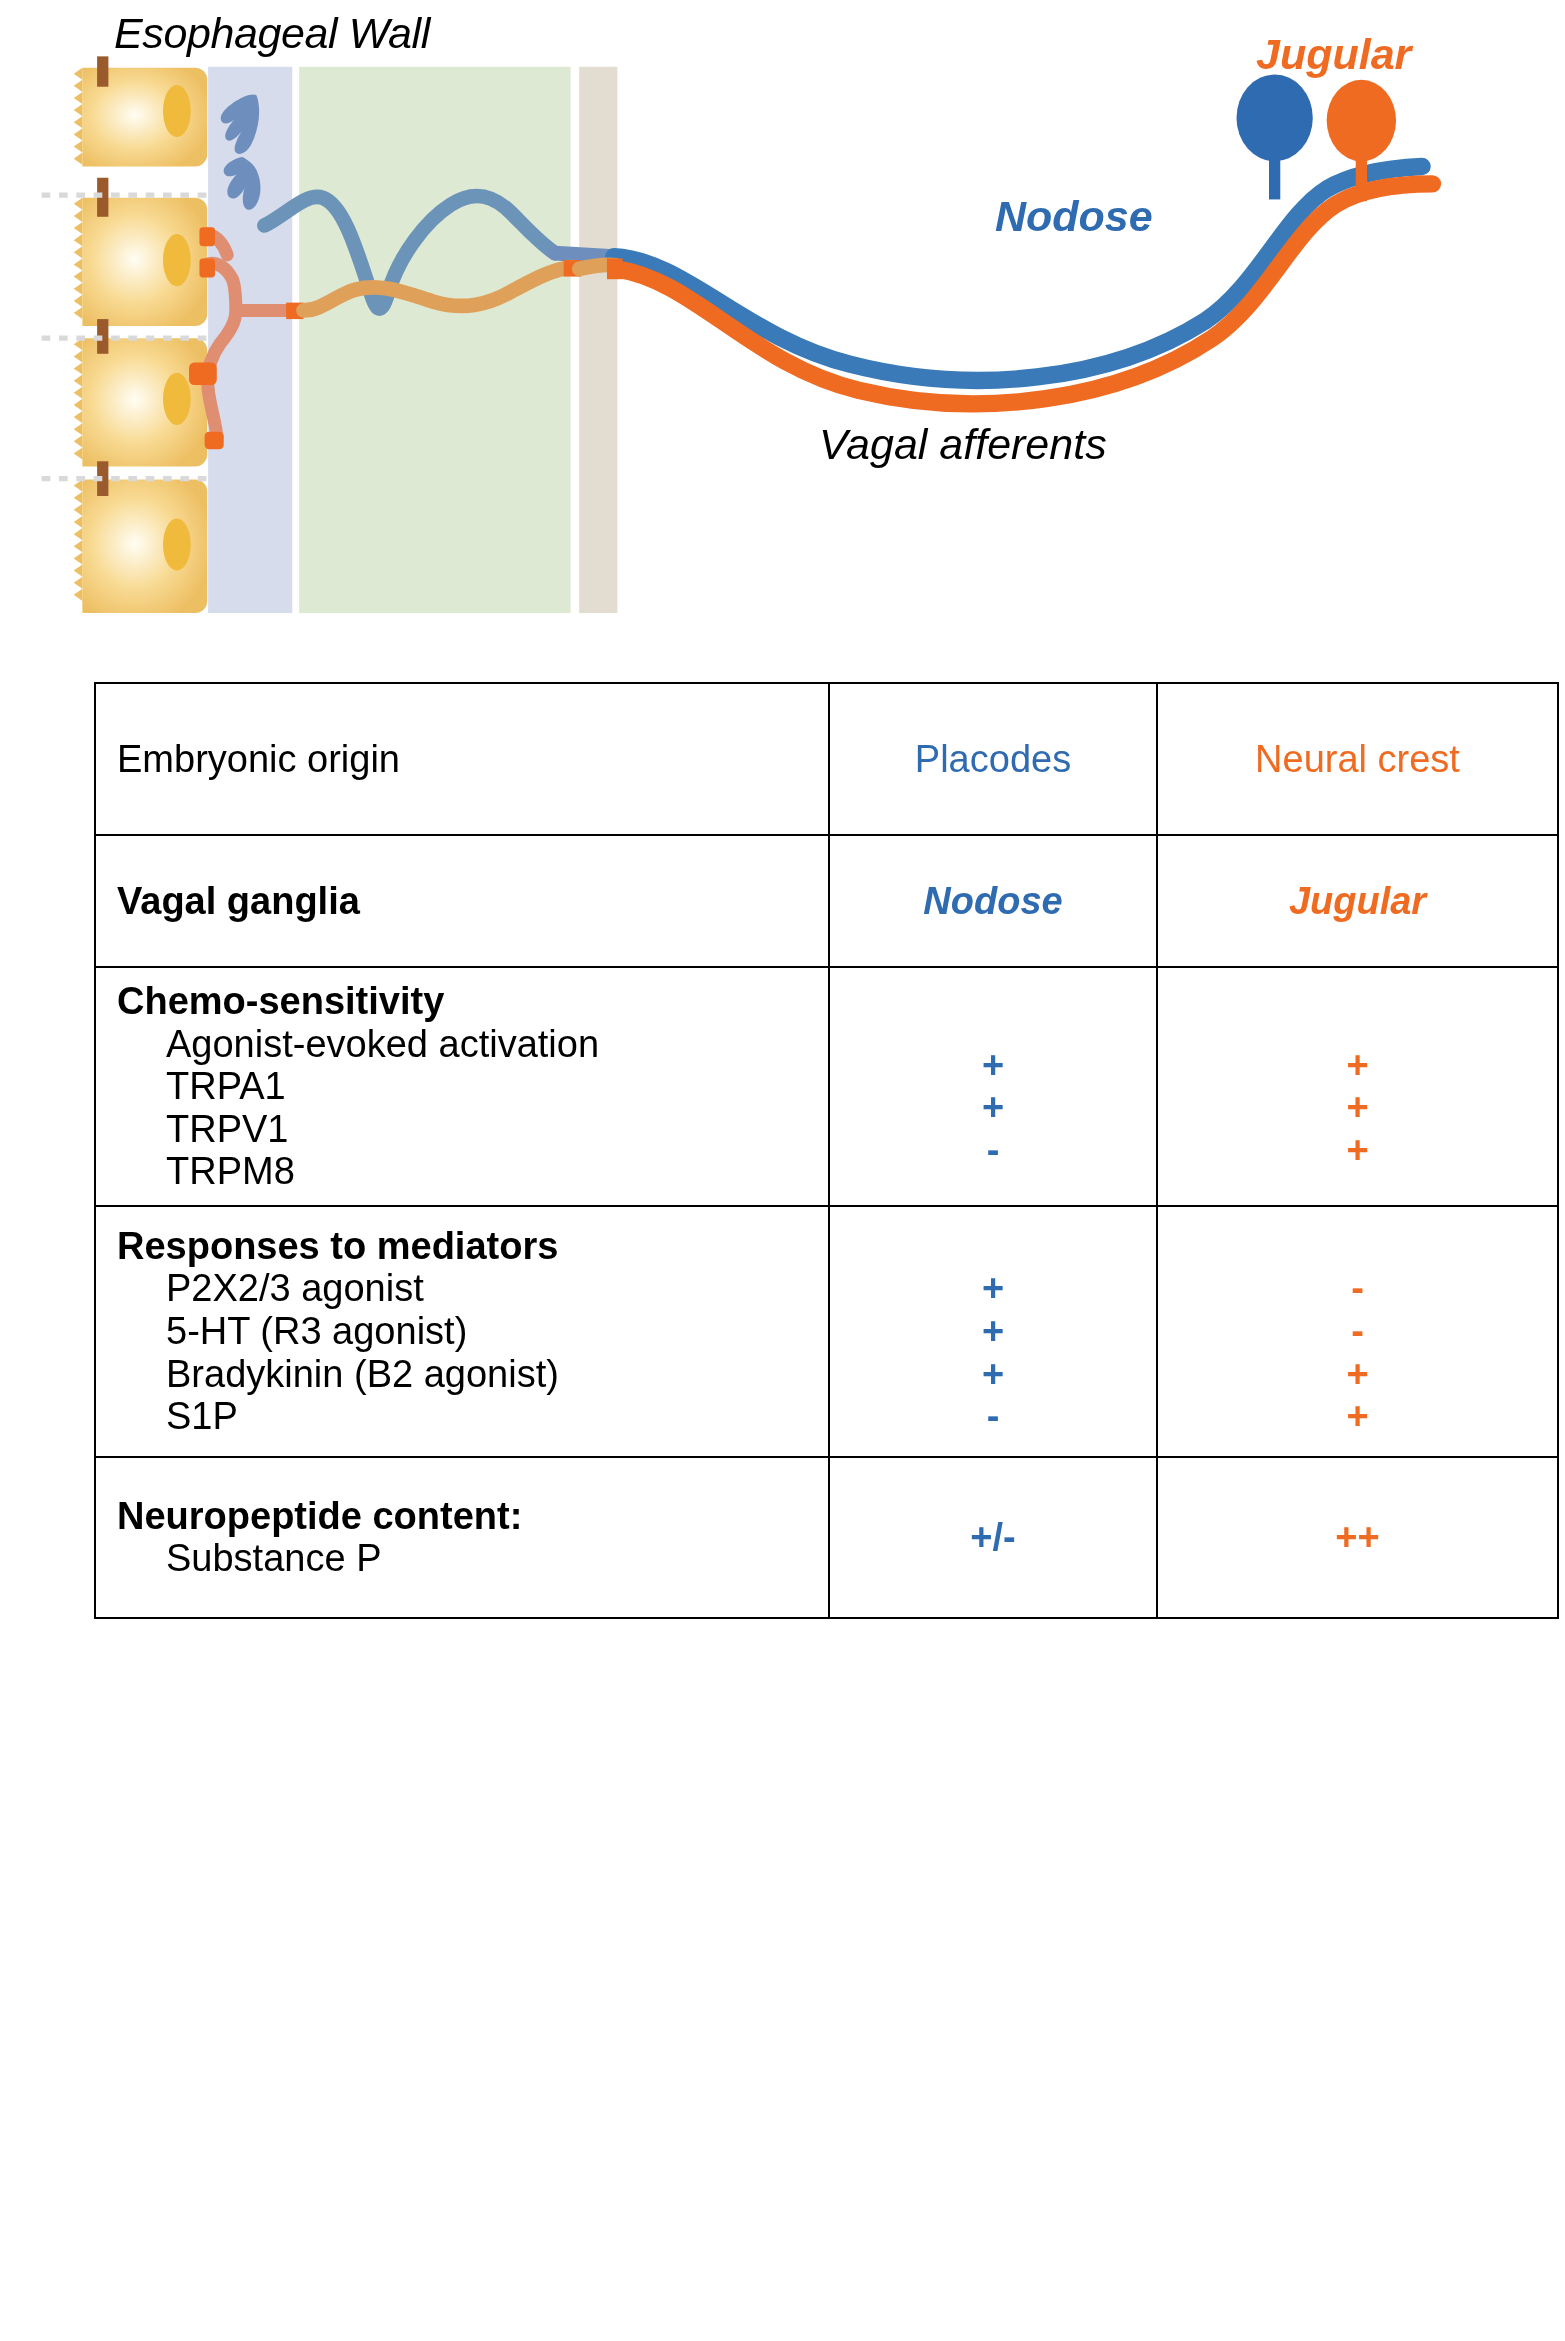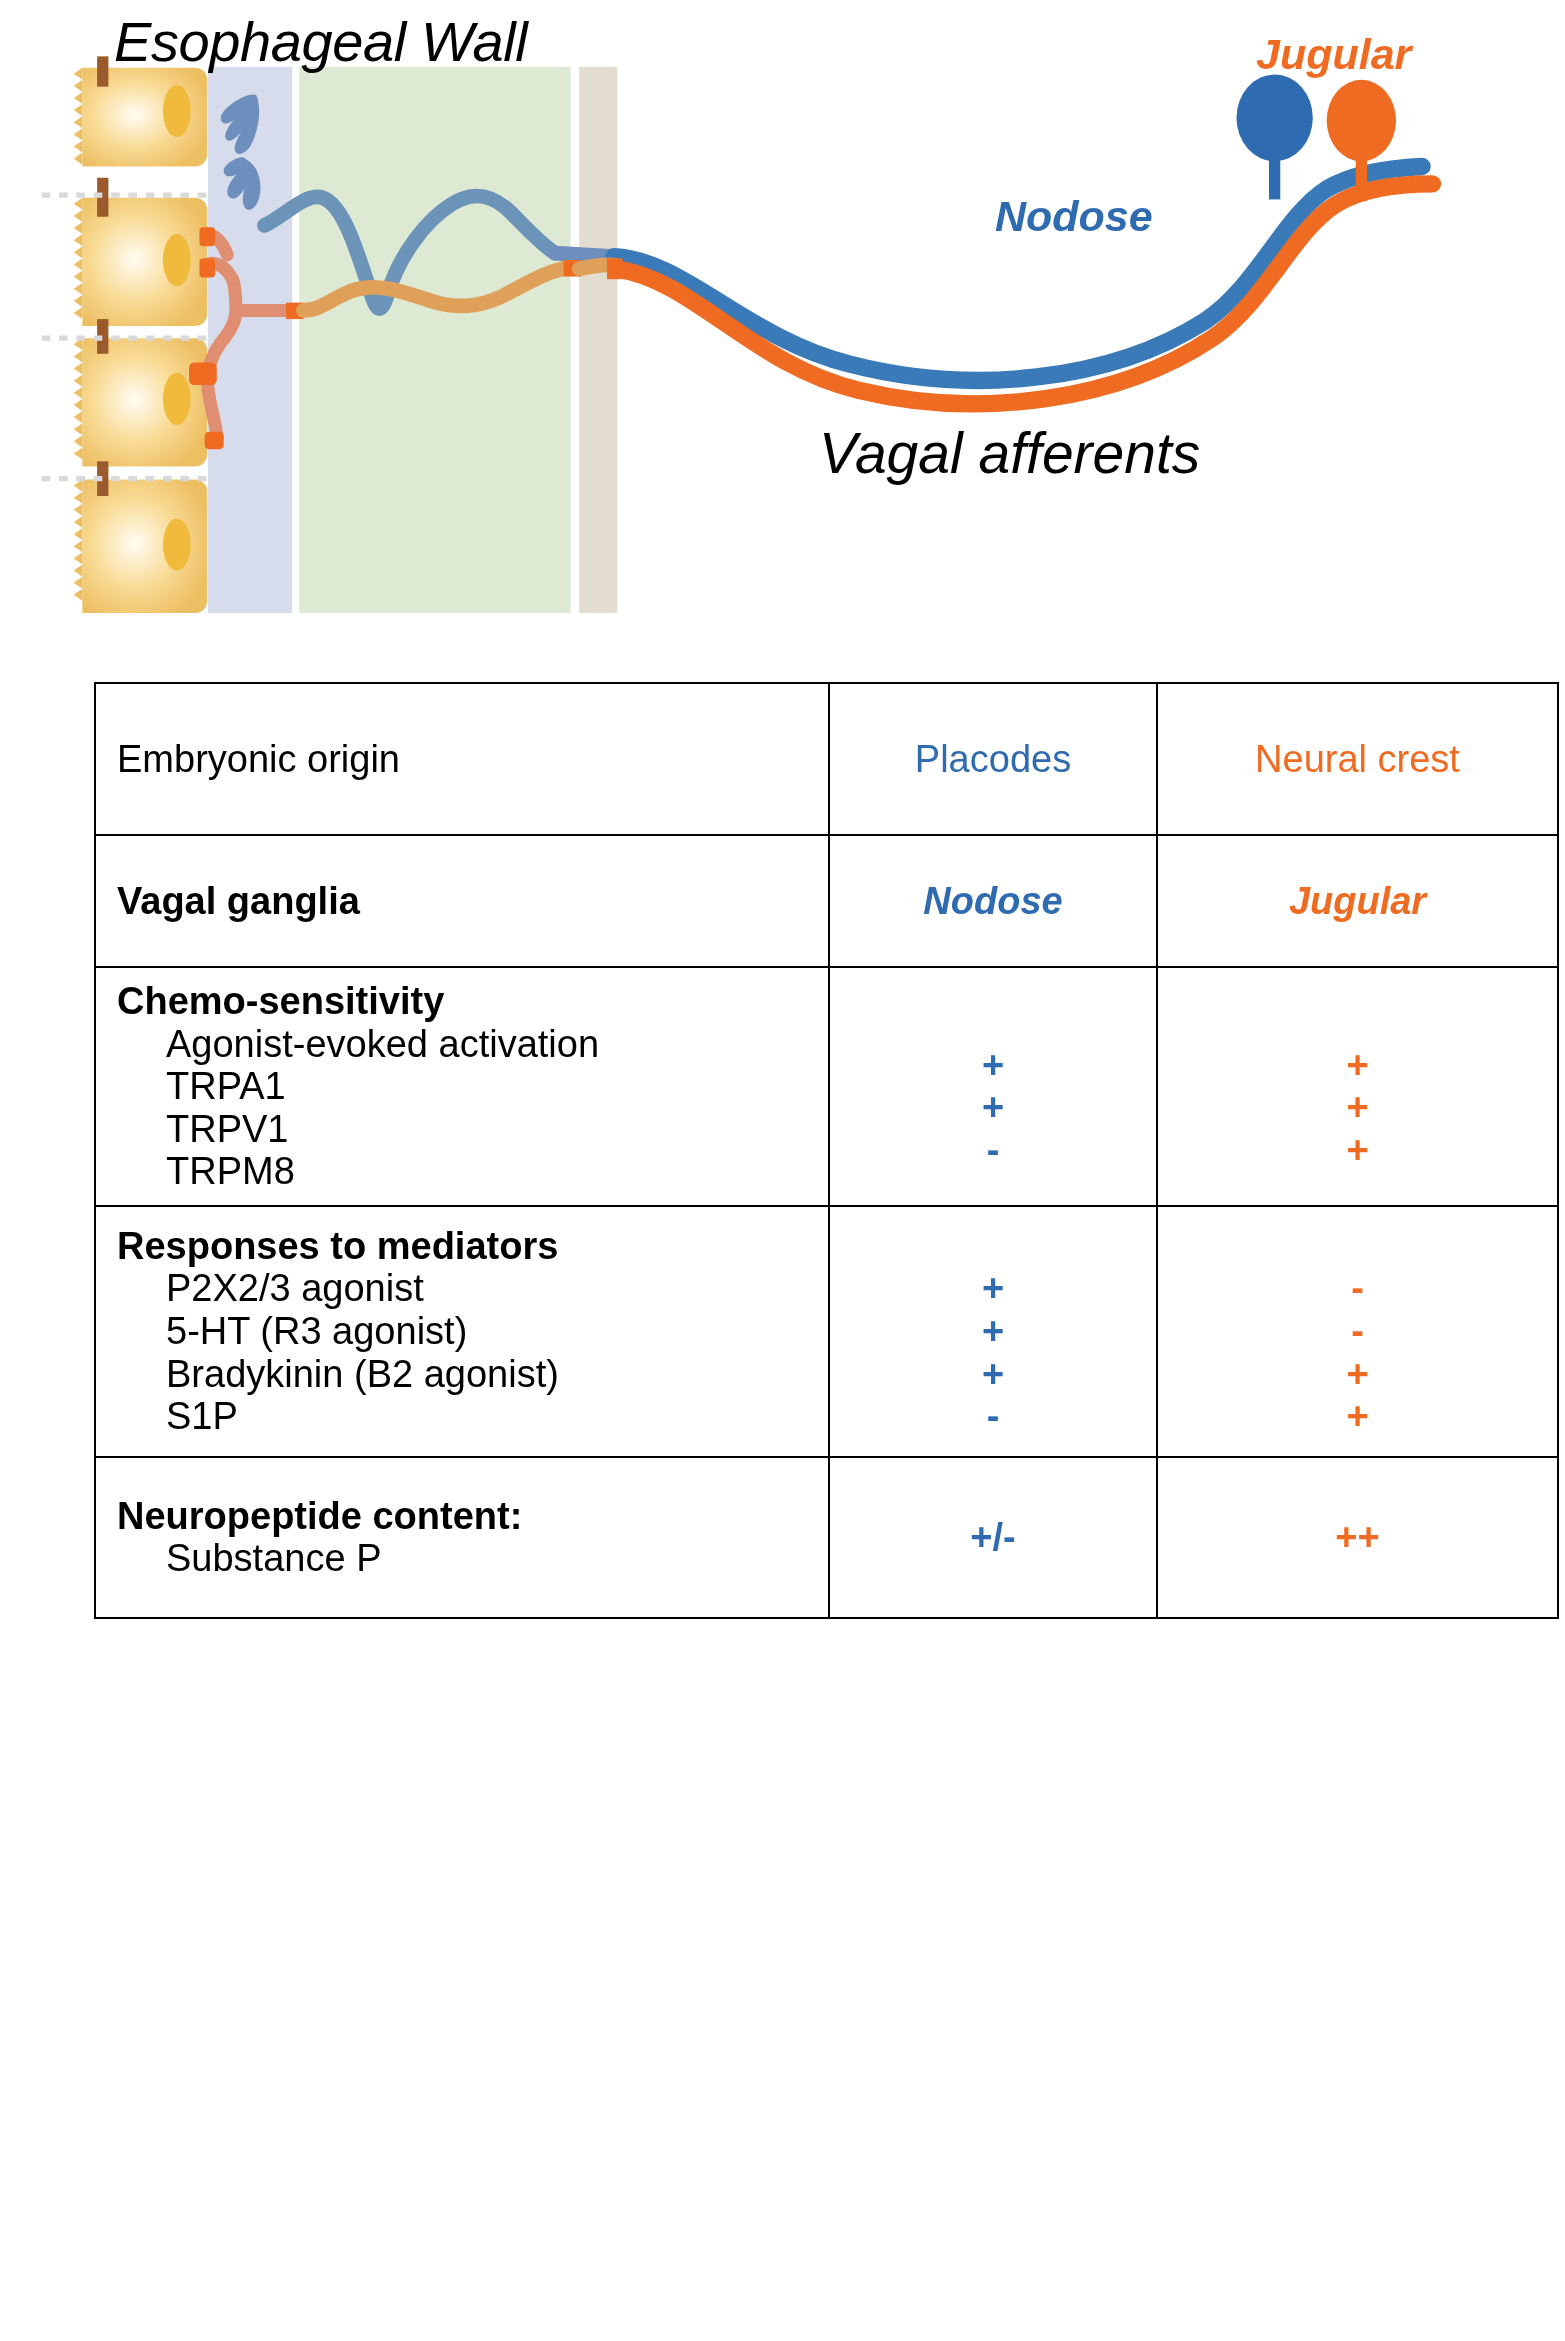--- a/index.html
+++ b/index.html
@@ -19,21 +19,21 @@
   #diagram {
     position: absolute;
     left: 0; top: 0;
     width: 1566px;
     height: 659px;
   }
   #esophageal-title {
     position: absolute;
     left: 114px;
     top: 8.7px;
-    font-size: 56px;
+    font-size: 43px;
     font-style: italic;
     font-weight: 400;
     color: #000000;
     letter-spacing: -0.4px;
     white-space: nowrap;
   }
   #nodose-label {
     position: absolute;
     left: 995px;
     top: 192px;
@@ -50,21 +50,21 @@
     font-size: 43px;
     font-style: italic;
     font-weight: bold;
     color: #ef6b21;
     white-space: nowrap;
   }
   #vagal-label {
     position: absolute;
     left: 819px;
     top: 420px;
-    font-size: 57px;
+    font-size: 43px;
     font-style: italic;
     font-weight: 400;
     color: #000000;
     white-space: nowrap;
   }
 
   
   #table-wrap {
     position: absolute;
     left: 48px;

